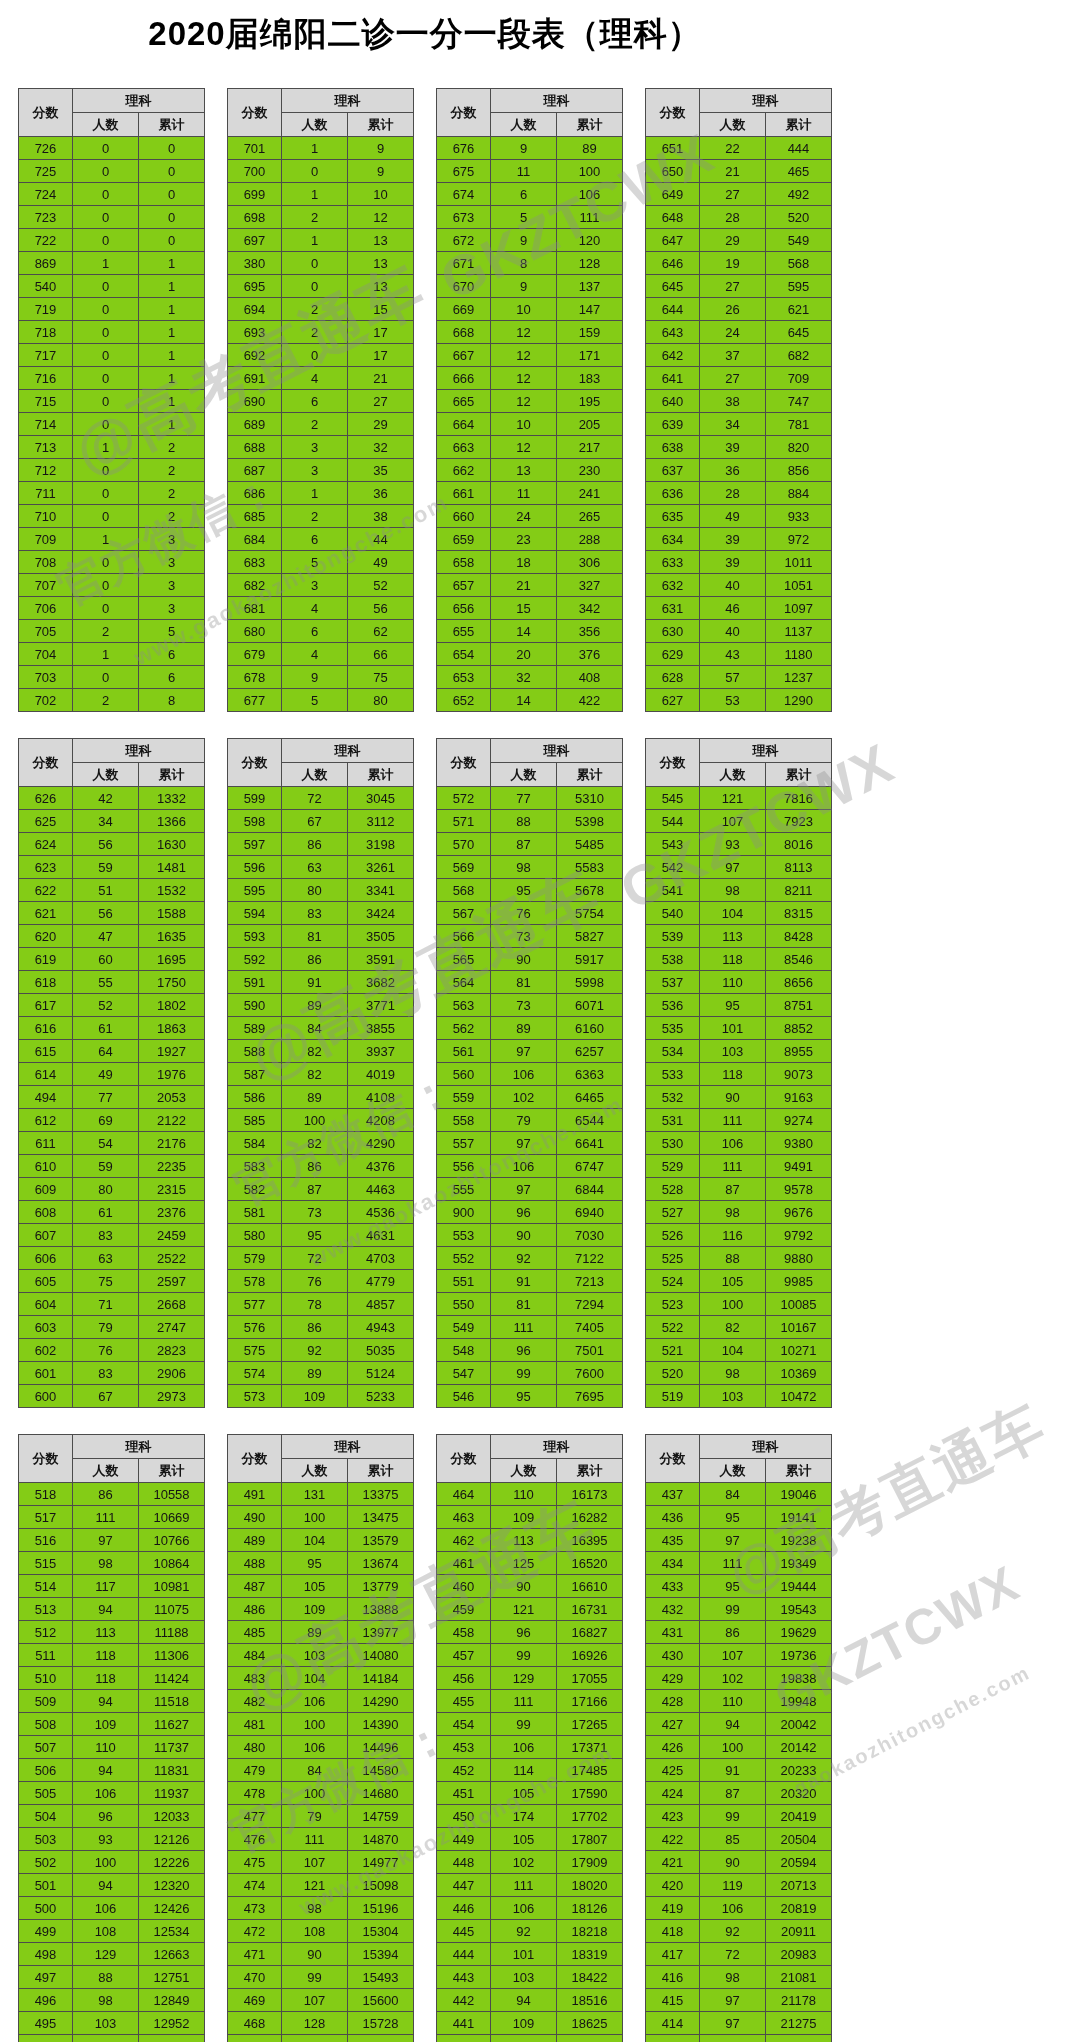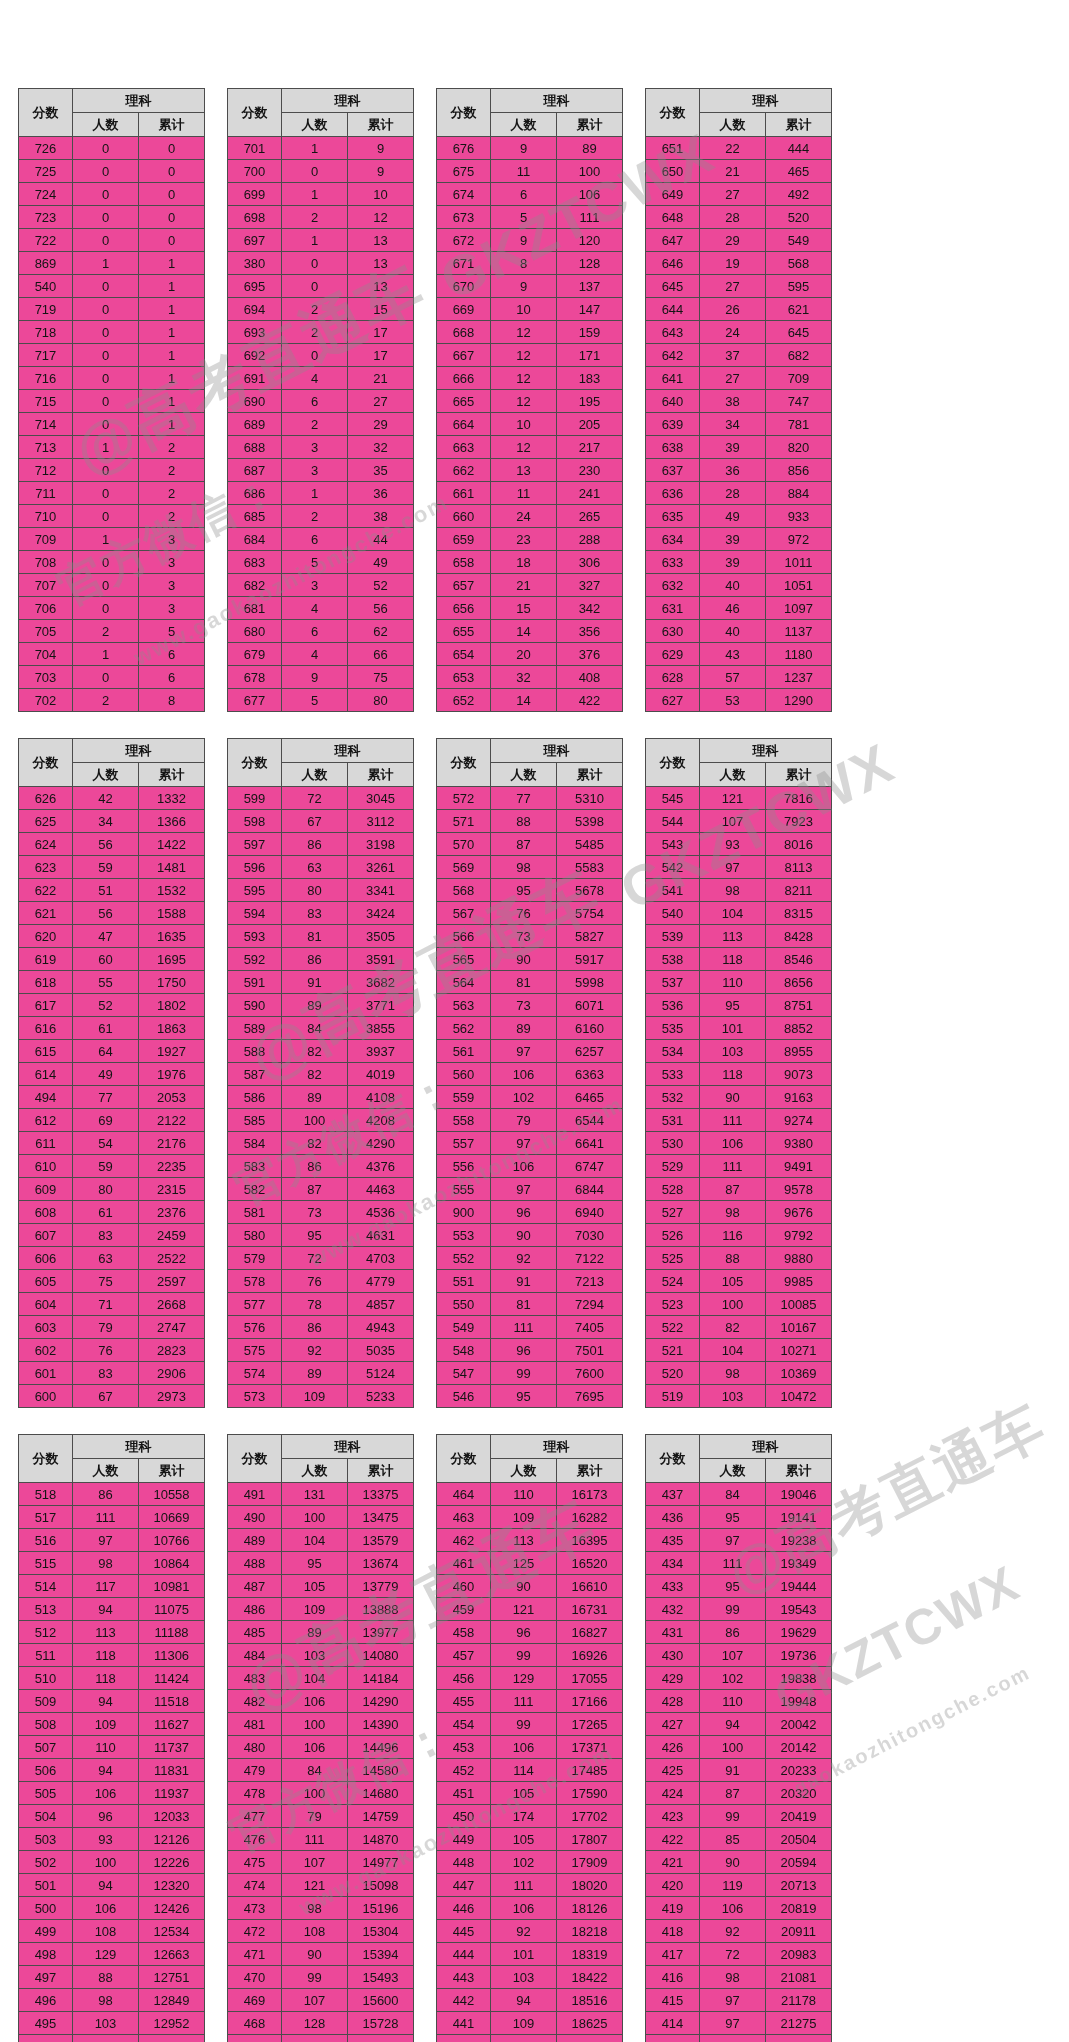--- a/index.html
+++ b/index.html
@@ -26,21 +26,21 @@
   }
   #blocks {
     position: absolute;
     left: 18px;
     top: 88px;
     display: flex;
     flex-direction: column;
     gap: 26px;
   }
   .block { display: flex; gap: 22px; }
-  table { border-collapse: collapse; table-layout: fixed; background: #ec4899; }
+  table { border-collapse: collapse; table-layout: fixed; background: #84cc16; }
   .c-score { width: 54px; }
   .c-num { width: 66px; }
   th, td {
     border: 1px solid #4c4c4c;
     text-align: center;
     vertical-align: middle;
     font-size: 13px;
     color: #141414;
     padding: 0;
   }
@@ -61,20 +61,21 @@
     color: #8c8c8c;
     opacity: 0.34;
     font-weight: 700;
     letter-spacing: 2px;
   }
 </style>
 </head>
 <body>
 
 <div class="page">
+  <h1 class="page-title">2020届绵阳二诊一分一段表（理科）</h1>
   <div id="blocks">
       <div class="block">
         <table>
           <colgroup>
             <col class="c-score">
             <col class="c-num">
             <col class="c-num">
           </colgroup>
           <thead>
             <tr>
@@ -671,21 +672,21 @@
               <td>1332</td>
             </tr>
             <tr>
               <td>625</td>
               <td>34</td>
               <td>1366</td>
             </tr>
             <tr>
               <td>624</td>
               <td>56</td>
-              <td>1422</td>
+              <td>1630</td>
             </tr>
             <tr>
               <td>623</td>
               <td>59</td>
               <td>1481</td>
             </tr>
             <tr>
               <td>622</td>
               <td>51</td>
               <td>1532</td>

